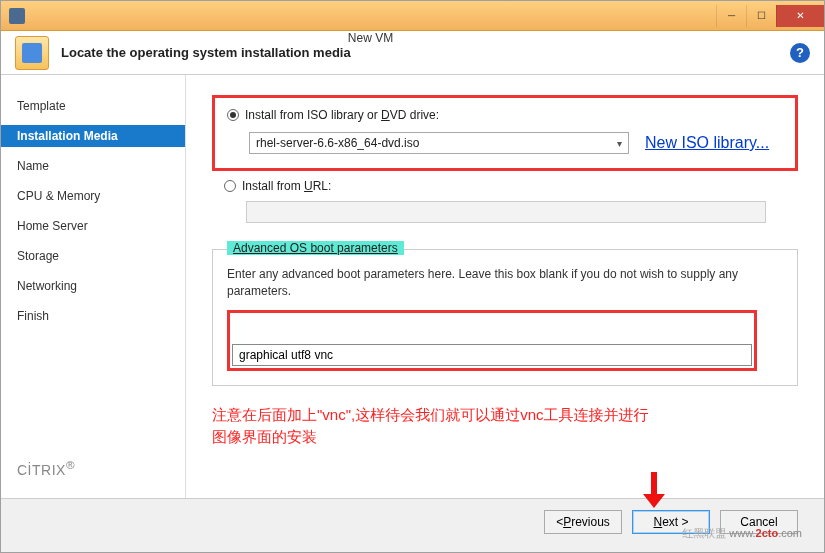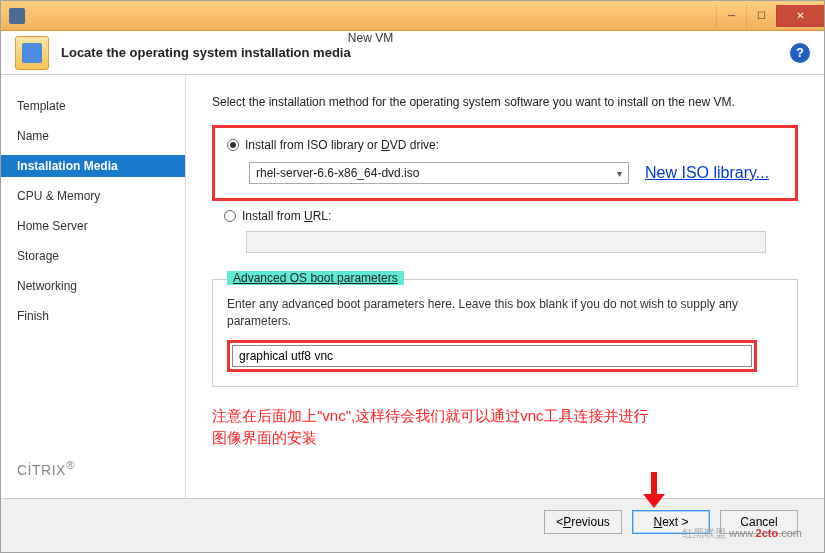--- a/index.html
+++ b/index.html
@@ -44,21 +44,21 @@
     .iso-select .chevron { font-size: 10px; color: #555; }
     .iso-link { color: #003bd1; text-decoration: underline; font-size: 16px; cursor: pointer; white-space: nowrap; }
 
     .radio-row2 { display: flex; align-items: center; gap: 6px; margin: 4px 0 8px 12px; }
     .url-input { margin-left: 34px; width: 520px; height: 22px; border: 1px solid #ccc; background: #f3f3f3; }
 
     .fieldset { margin-top: 26px; border: 1px solid #ccc; padding: 0 14px 14px 14px; position: relative; }
     .fieldset-legend { position: relative; top: -9px; background: #5eead4; padding: 0 6px; font-size: 12px; display: inline-block; text-decoration: underline; }
     .fieldset-desc { font-size: 12px; color: #333; margin: 2px 0 10px 0; line-height: 1.4; }
     .boot-input-wrap { border: 3px solid #e33; padding: 2px; display: inline-block; }
-    .boot-input { width: 520px; height: 22px; border: 1px solid #888; font-size: 12px; padding: 2px 6px; }
+    .boot-input { width: 520px; height: 22px; border: 1px solid #888; font-size: 12px; padding: 2px 6px; margin-top: 29px; }
 
     .annotation { color: #f22; font-size: 15px; margin-top: 18px; line-height: 1.5; }
 
     
     .footer { height: 46px; border-top: 1px solid #ccc; background: #f0f0f0; display: flex; align-items: center; justify-content: flex-end; padding: 0 26px; gap: 10px; position: relative; }
     .btn { min-width: 78px; height: 24px; font-size: 12px; border: 1px solid #aaa; background: #f2f2f2; display: flex; align-items: center; justify-content: center; cursor: pointer; padding: 0 10px;}
     .btn.primary { border: 1px solid #3696e8; box-shadow: inset 0 0 0 1px rgba(54,150,232,0.35); }
     .watermark { position: absolute; right: 22px; bottom: 3px; font-size: 11px; color: #888; }
     .watermark b { color: #c33; }
 
@@ -83,35 +83,34 @@
 <div class="header">
   <div class="header-icon"></div>
   <div class="header-title">Locate the operating system installation media</div>
   <div class="help-icon">?</div>
 </div>
 
 <div class="body">
 
   <div class="sidebar">
     <div class="sidebar-item">Template</div>
+    <div class="sidebar-item selected">Installation Media</div>
     <div class="sidebar-item">Name</div>
-    <div class="sidebar-item selected">Installation Media</div>
     <div class="sidebar-item">CPU &amp; Memory</div>
     <div class="sidebar-item">Home Server</div>
     <div class="sidebar-item">Storage</div>
     <div class="sidebar-item">Networking</div>
     <div class="sidebar-item">Finish</div>
     <div class="sidebar-spacer"></div>
     <div class="citrix-logo">
       <span>CİTR</span><span class="dot">I</span><span>X</span><sup>®</sup>
     </div>
   </div>
 
   <div class="main">
-    <div class="instruction">Select the installation method for the operating system software you want to install on the new VM.</div>
 
     <div class="radio-group">
       <div class="radio-row">
         <span class="radio-dot checked"></span>
         <span>
           <span>Install from ISO library or </span><span class="underline-letter">D</span><span>VD drive:</span>
         </span>
       </div>
       <div class="iso-row">
         <div class="iso-select">

